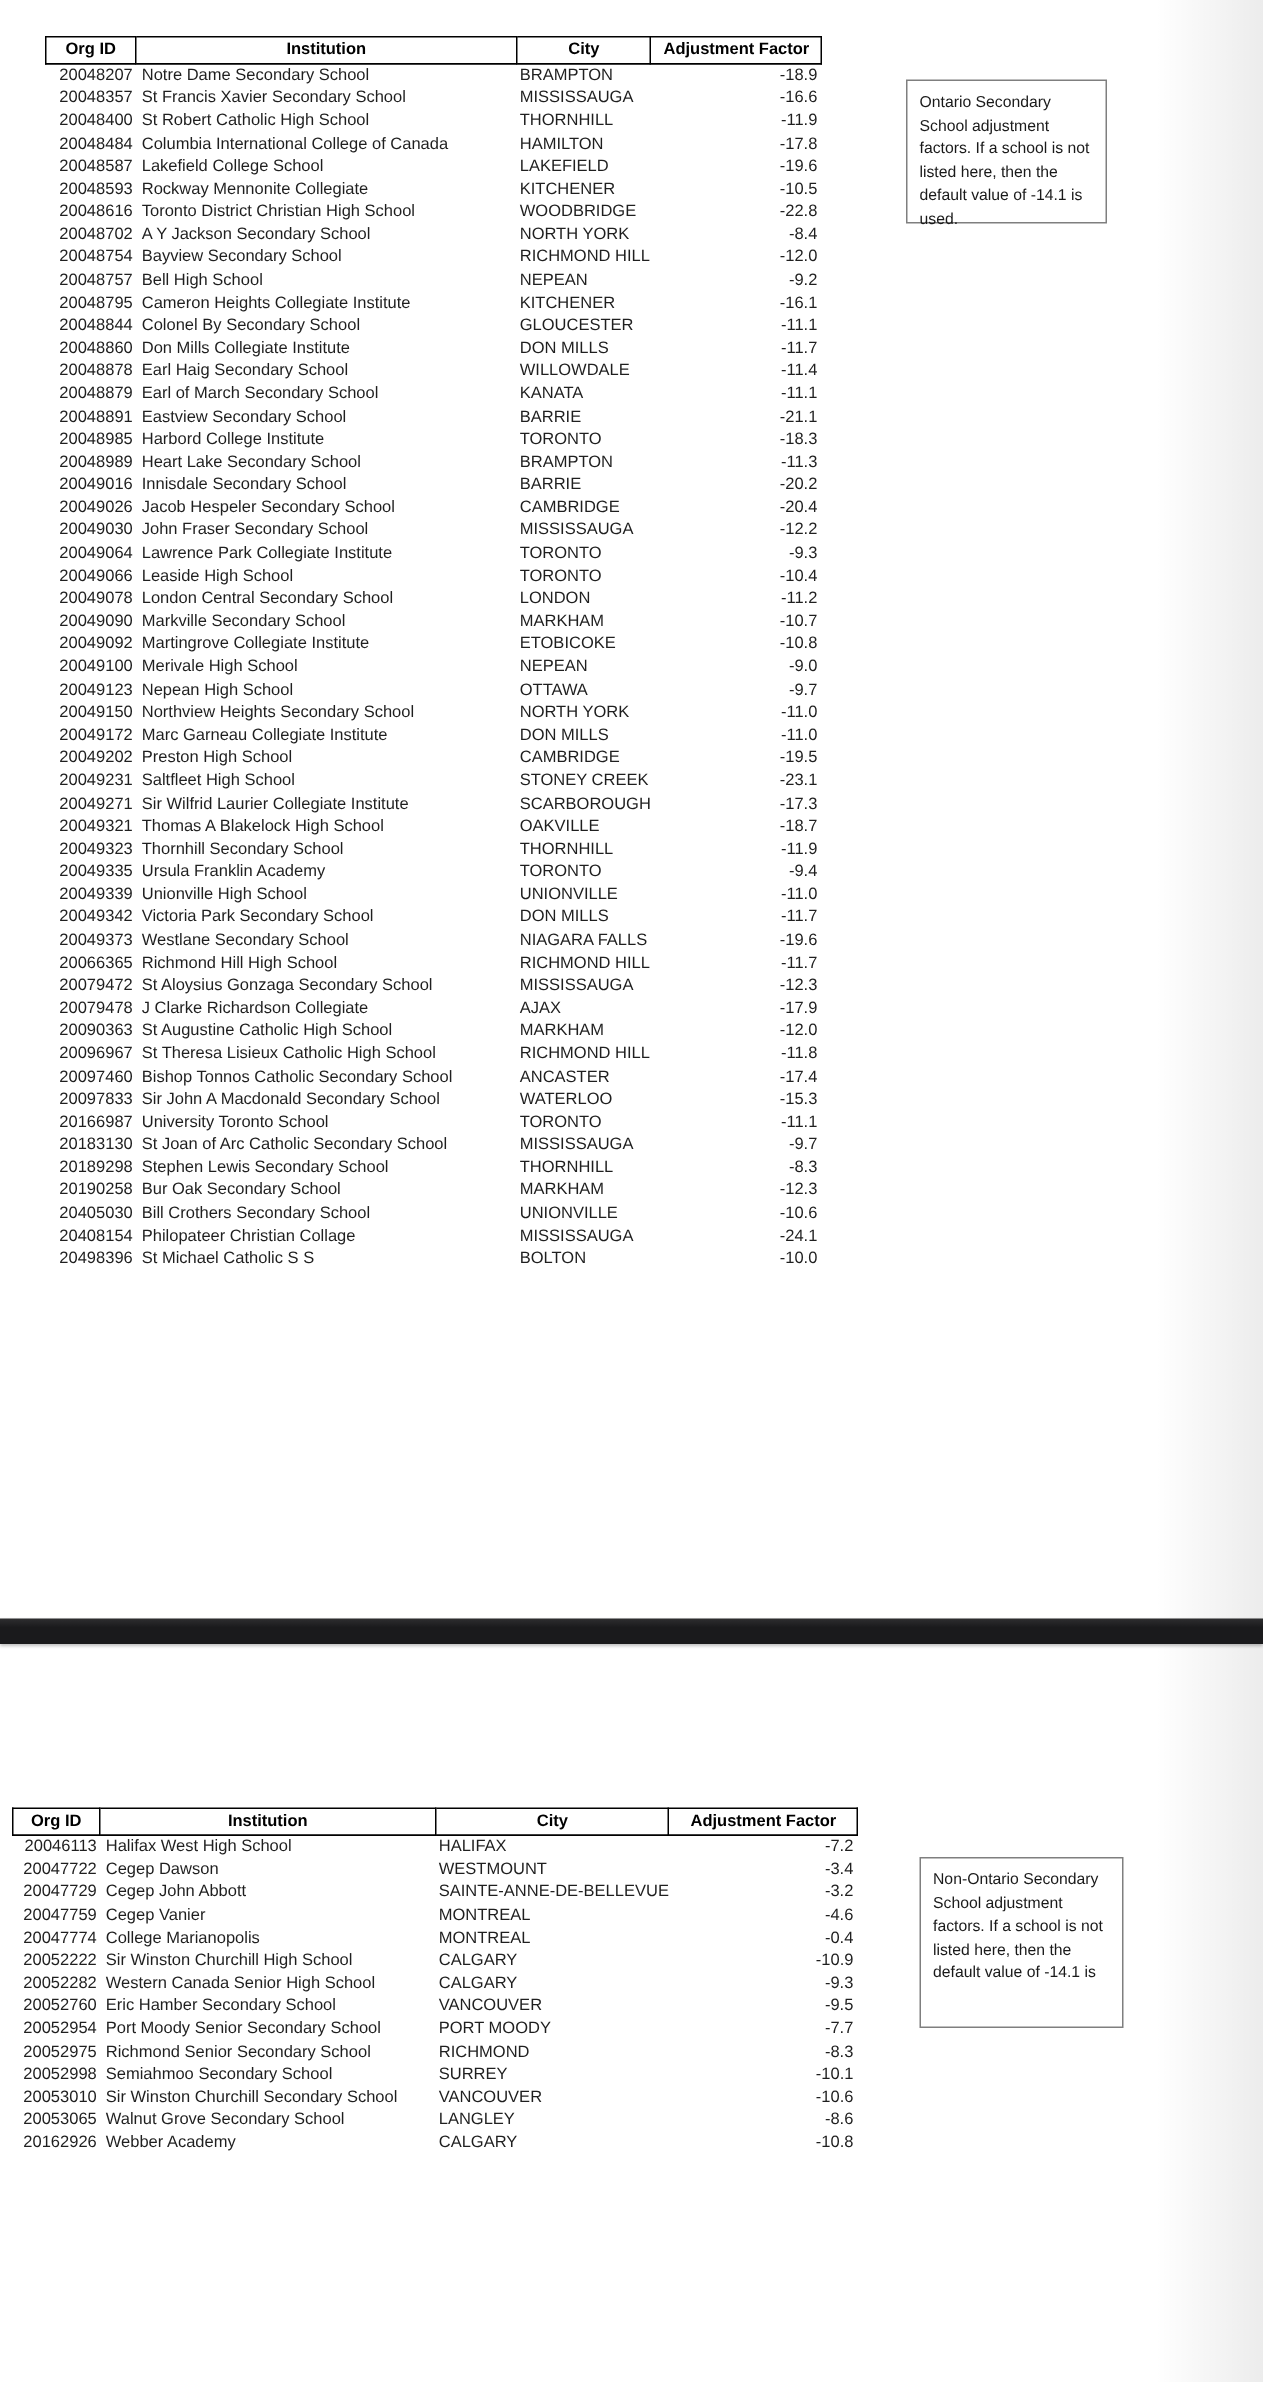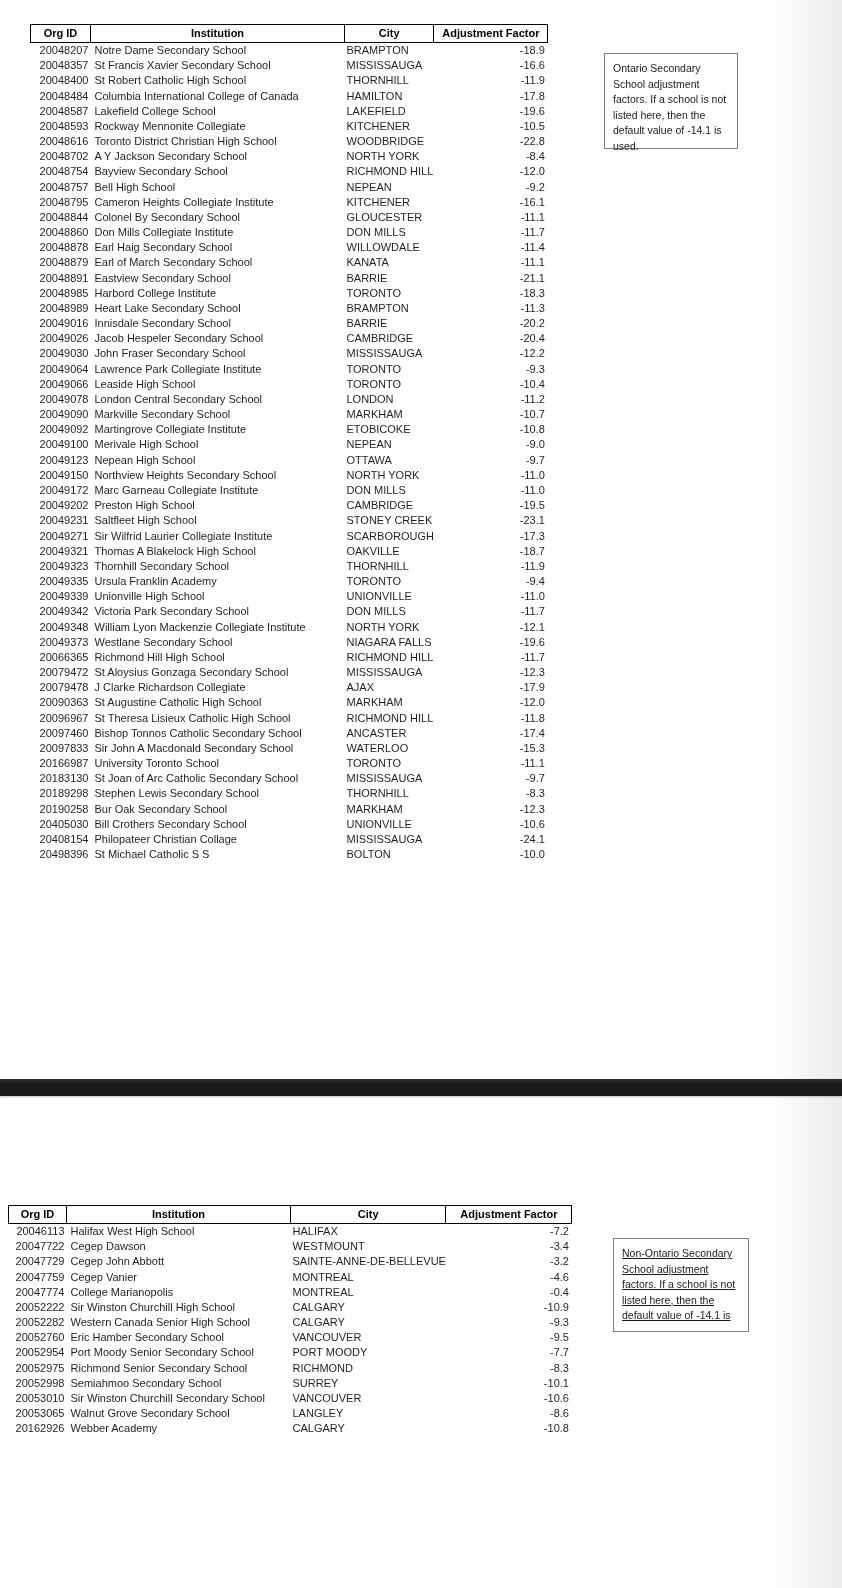--- a/index.html
+++ b/index.html
@@ -37,21 +37,21 @@
   td.c0{text-align:right;padding-right:2px;}
   td.c1{text-align:left;padding-left:4px;}
   td.c2{text-align:left;padding-left:2px;}
   td.c3{text-align:right;padding-right:3px;}
   .note{
     position:absolute;border:1px solid #7f7f7f;background:#ffffff;
     font-size:10.5px;line-height:15.5px;color:#1a1a1a;
     padding:7px 8px;box-sizing:border-box;z-index:0;
   }
   .note1{left:604px;top:53px;width:134px;height:96px;}
-  .note2{left:613px;top:1238px;width:136px;height:94px;text-decoration:underline;}
+  .note2{left:613px;top:1238px;width:136px;height:114px;}
 </style>
 </head>
 <body>
 
 <div class="table-wrap t1">
   <table>
     <colgroup>
       <col style="width:60px">
         <col style="width:254px">
         <col style="width:88px">
@@ -288,26 +288,20 @@
           <td class="c2">UNIONVILLE</td>
           <td class="c3">-11.0</td>
         </tr>
         <tr>
           <td class="c0">20049342</td>
           <td class="c1">Victoria Park Secondary School</td>
           <td class="c2">DON MILLS</td>
           <td class="c3">-11.7</td>
         </tr>
         <tr>
-          <td class="c0">20049348</td>
-          <td class="c1">William Lyon Mackenzie Collegiate Institute</td>
-          <td class="c2">NORTH YORK</td>
-          <td class="c3">-12.1</td>
-        </tr>
-        <tr>
           <td class="c0">20049373</td>
           <td class="c1">Westlane Secondary School</td>
           <td class="c2">NIAGARA FALLS</td>
           <td class="c3">-19.6</td>
         </tr>
         <tr>
           <td class="c0">20066365</td>
           <td class="c1">Richmond Hill High School</td>
           <td class="c2">RICHMOND HILL</td>
           <td class="c3">-11.7</td>

